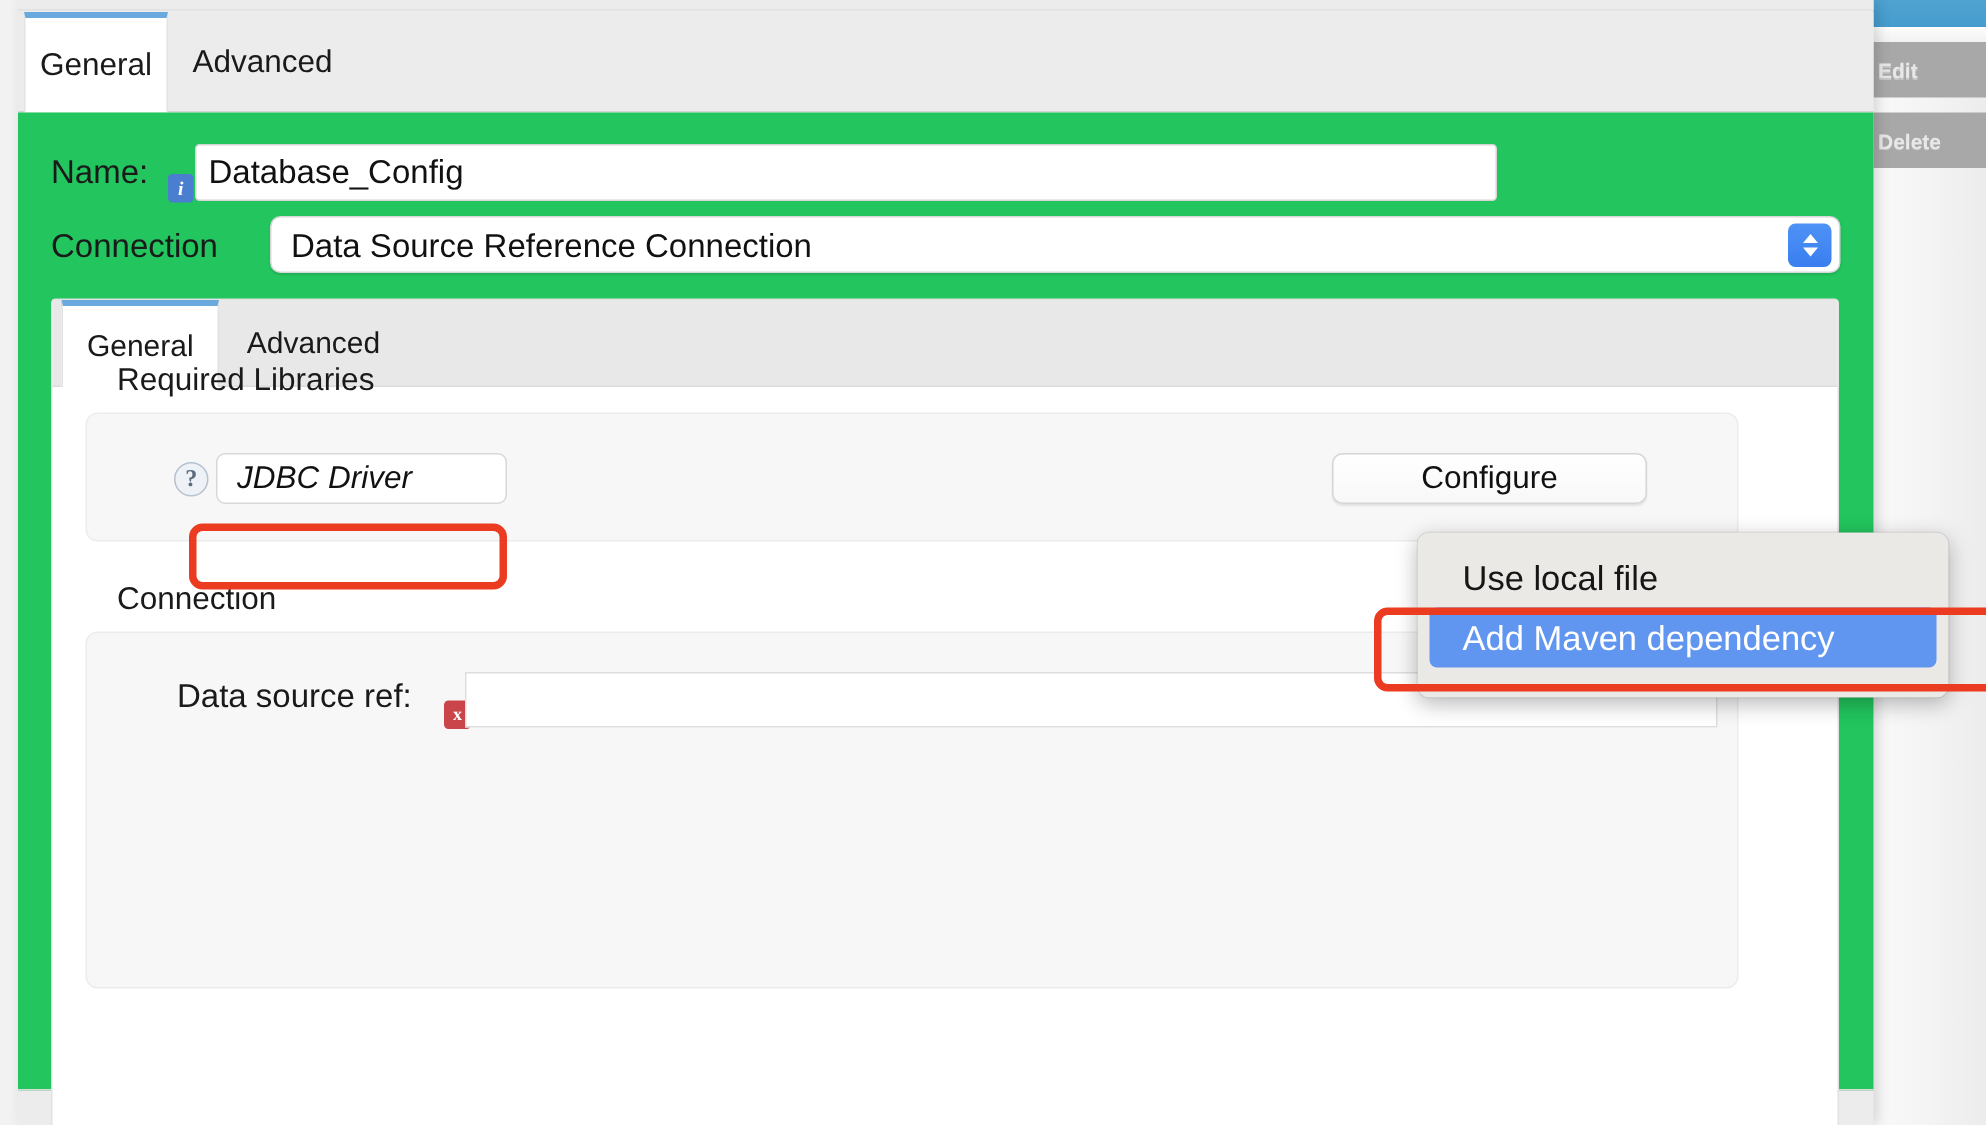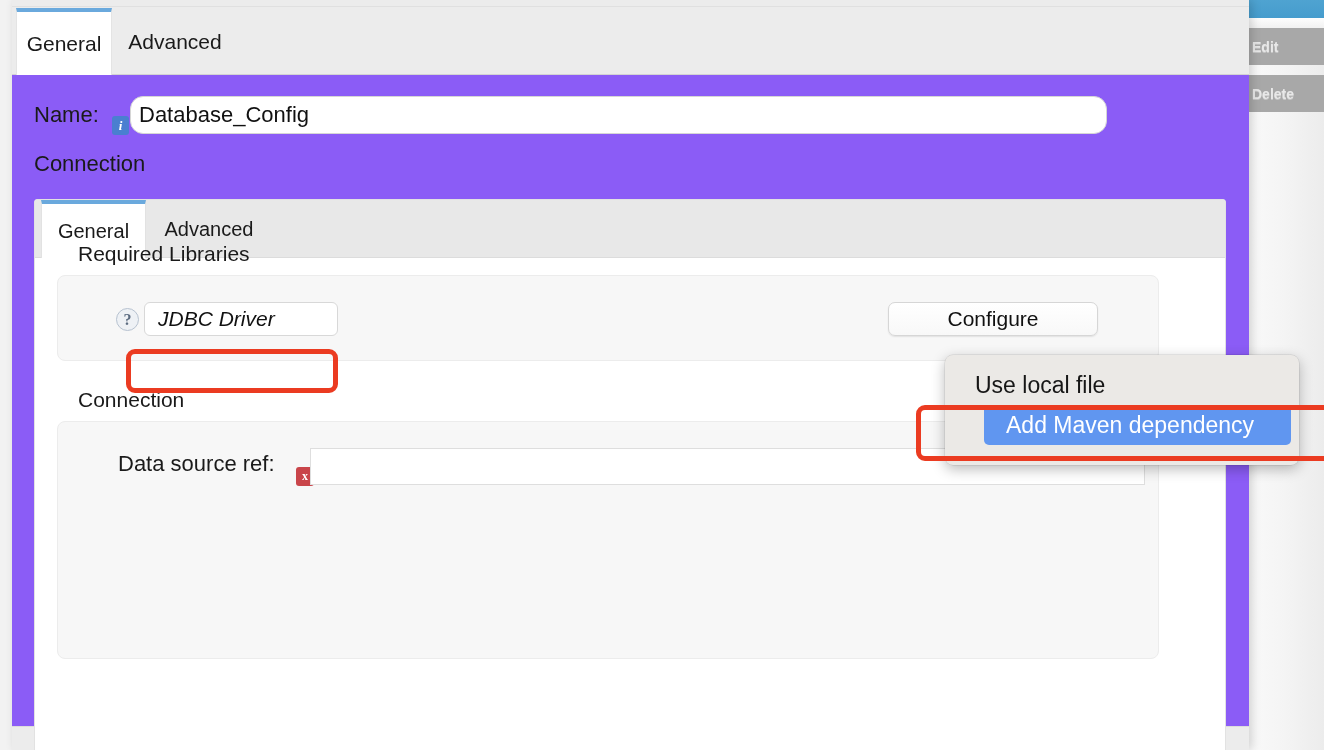--- a/index.html
+++ b/index.html
@@ -109,21 +109,21 @@
     padding-top: 0;
   }
 
   
   .content {
     position: absolute;
     left: 0;
     top: 75px;
     width: 1237px;
     height: 652px;
-    background: #8b5cf6;
+    background: #22c55e;
     border-bottom: 1px solid #dcdcdc;
   }
 
   
   .row-name {
     position: absolute;
     left: 0; top: 20px;
     width: 100%;
     height: 40px;
   }
@@ -144,24 +144,24 @@
     font-weight: bold;
     font-style: italic;
     display: flex;
     align-items: center;
     justify-content: center;
     font-family: "Liberation Serif", serif;
   }
   .input-name {
     position: absolute;
     left: 118px; top: 1px;
-    width: 977px; height: 38px;
+    width: 868px; height: 38px;
     background: #ffffff;
     border: 1px solid #d6d6d6;
-    border-radius: 13px;
+    border-radius: 3px;
     font-size: 22px;
     color: #111;
     padding: 0 8px;
     outline: none;
     font-family: "Liberation Sans", sans-serif;
   }
 
   
   .row-conn {
     position: absolute;
@@ -366,21 +366,20 @@
     align-items: center;
     padding-left: 22px;
     font-size: 23px;
     color: #161616;
     border-radius: 5px;
     cursor: default;
   }
   .ctx-item.selected {
     background: #6096f0;
     color: #ffffff;
-    margin-left: 31px;
   }
 
   
   .annot {
     position: absolute;
     border: 5px solid #eb3b21;
     border-radius: 9px;
     pointer-events: none;
   }
   .annot.jdbc  { left: 126px; top: 349px; width: 212px; height: 44px; }
@@ -408,20 +407,27 @@
     <div class="content">
 
       <div class="row-name">
         <div class="lbl-name">Name:</div>
         <input class="input-name" type="text" value="Database_Config" style="">
       </div>
       <div class="info-badge">i</div>
 
       <div class="row-conn">
         <div class="lbl-conn">Connection</div>
+        <div class="popup-btn">
+          <span class="val">Data Source Reference Connection</span>
+          <span class="popup-arrows">
+            <i class="chev up"></i>
+              <i class="chev down"></i>
+          </span>
+        </div>
       </div>
 
       <div class="inner-panel">
         <div class="tabbar-inner">
           <div class="tab2 active" style="left:6px;  width:105px;">General</div>
           <div class="tab2" style="left:119px;width:110px;">Advanced</div>
         </div>
       </div>
 
       <div class="sec-title req">Required Libraries</div>

